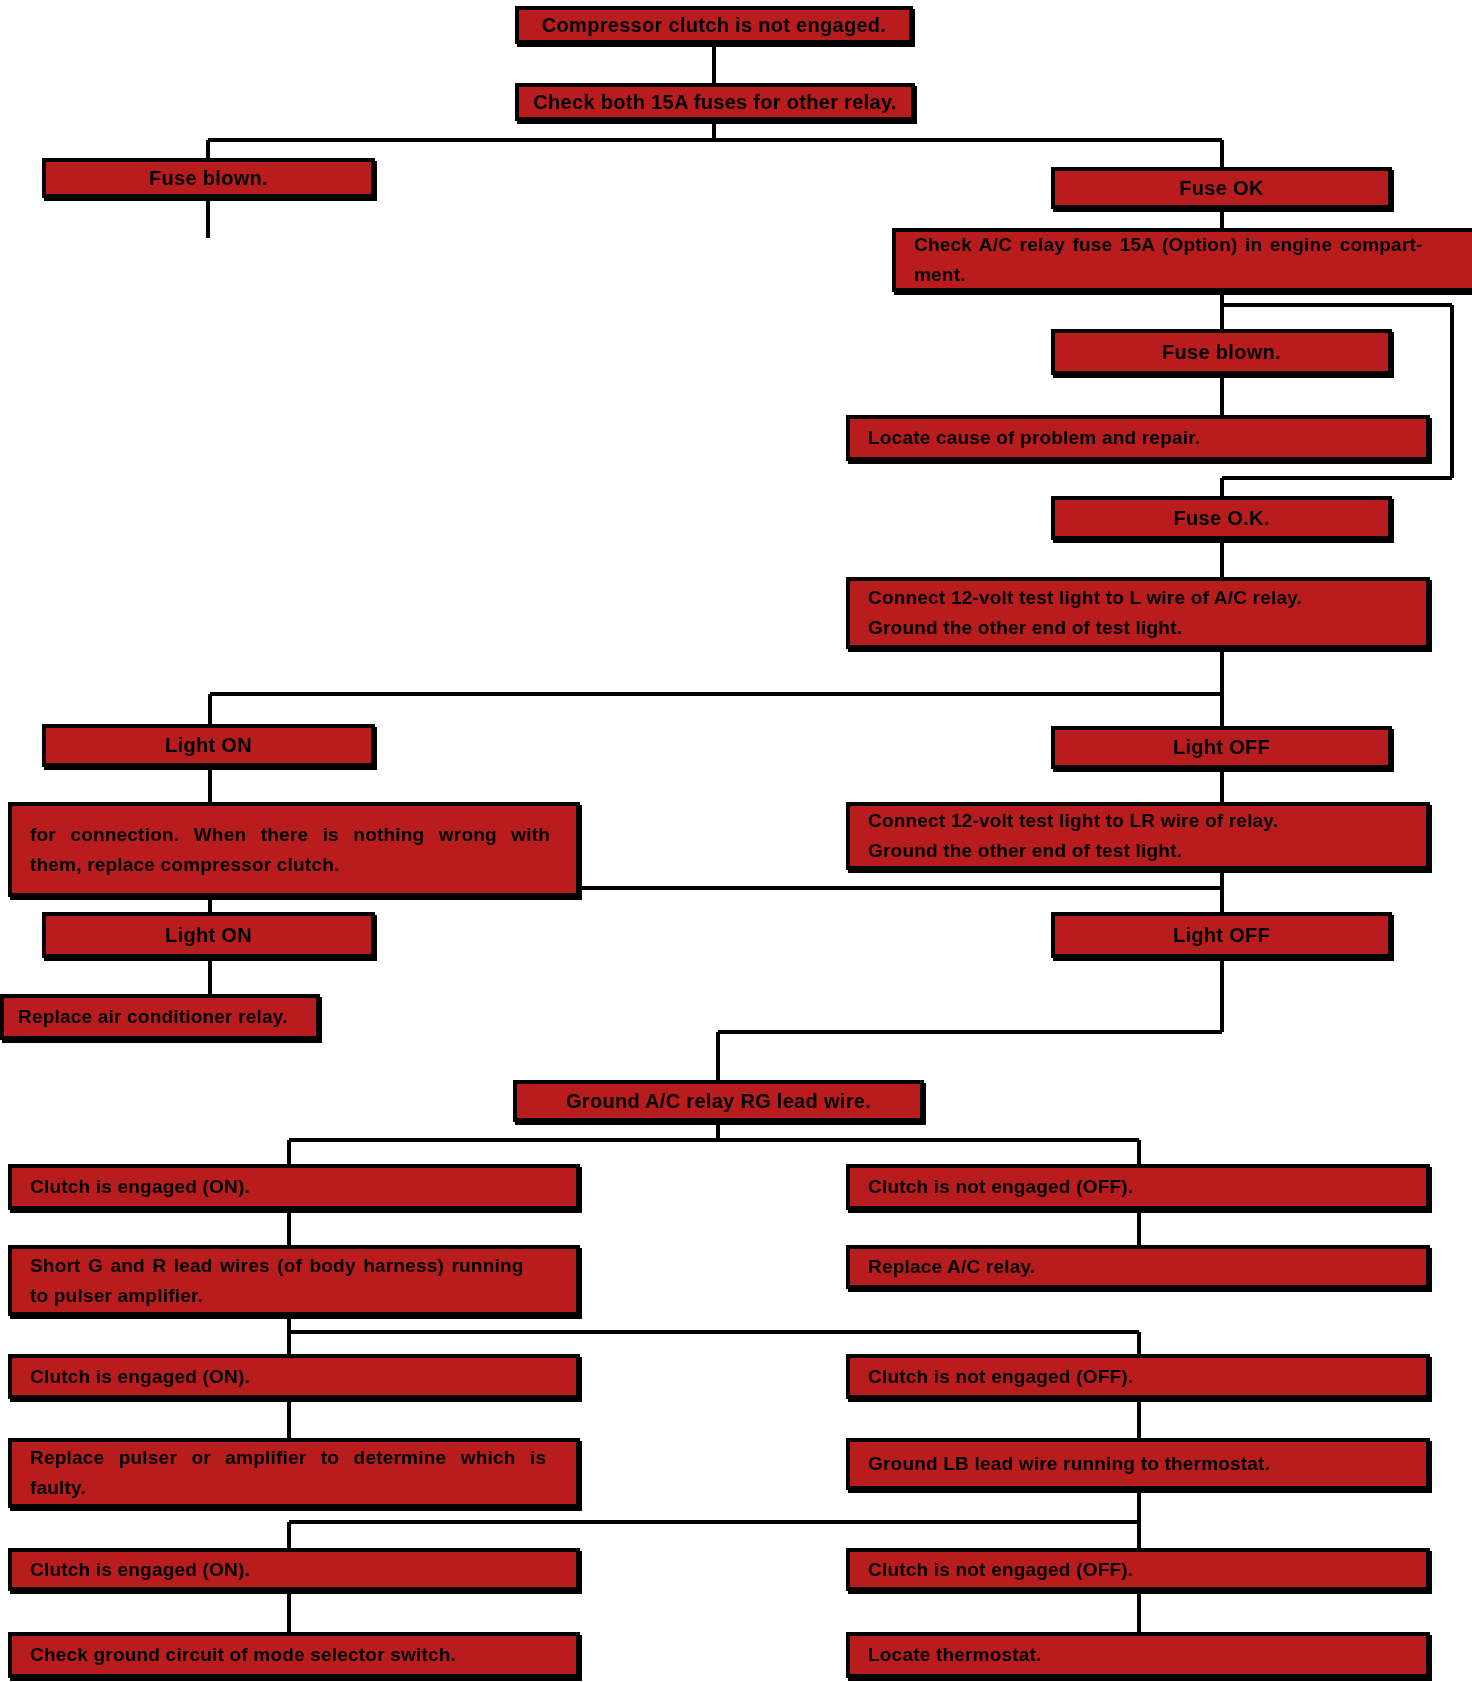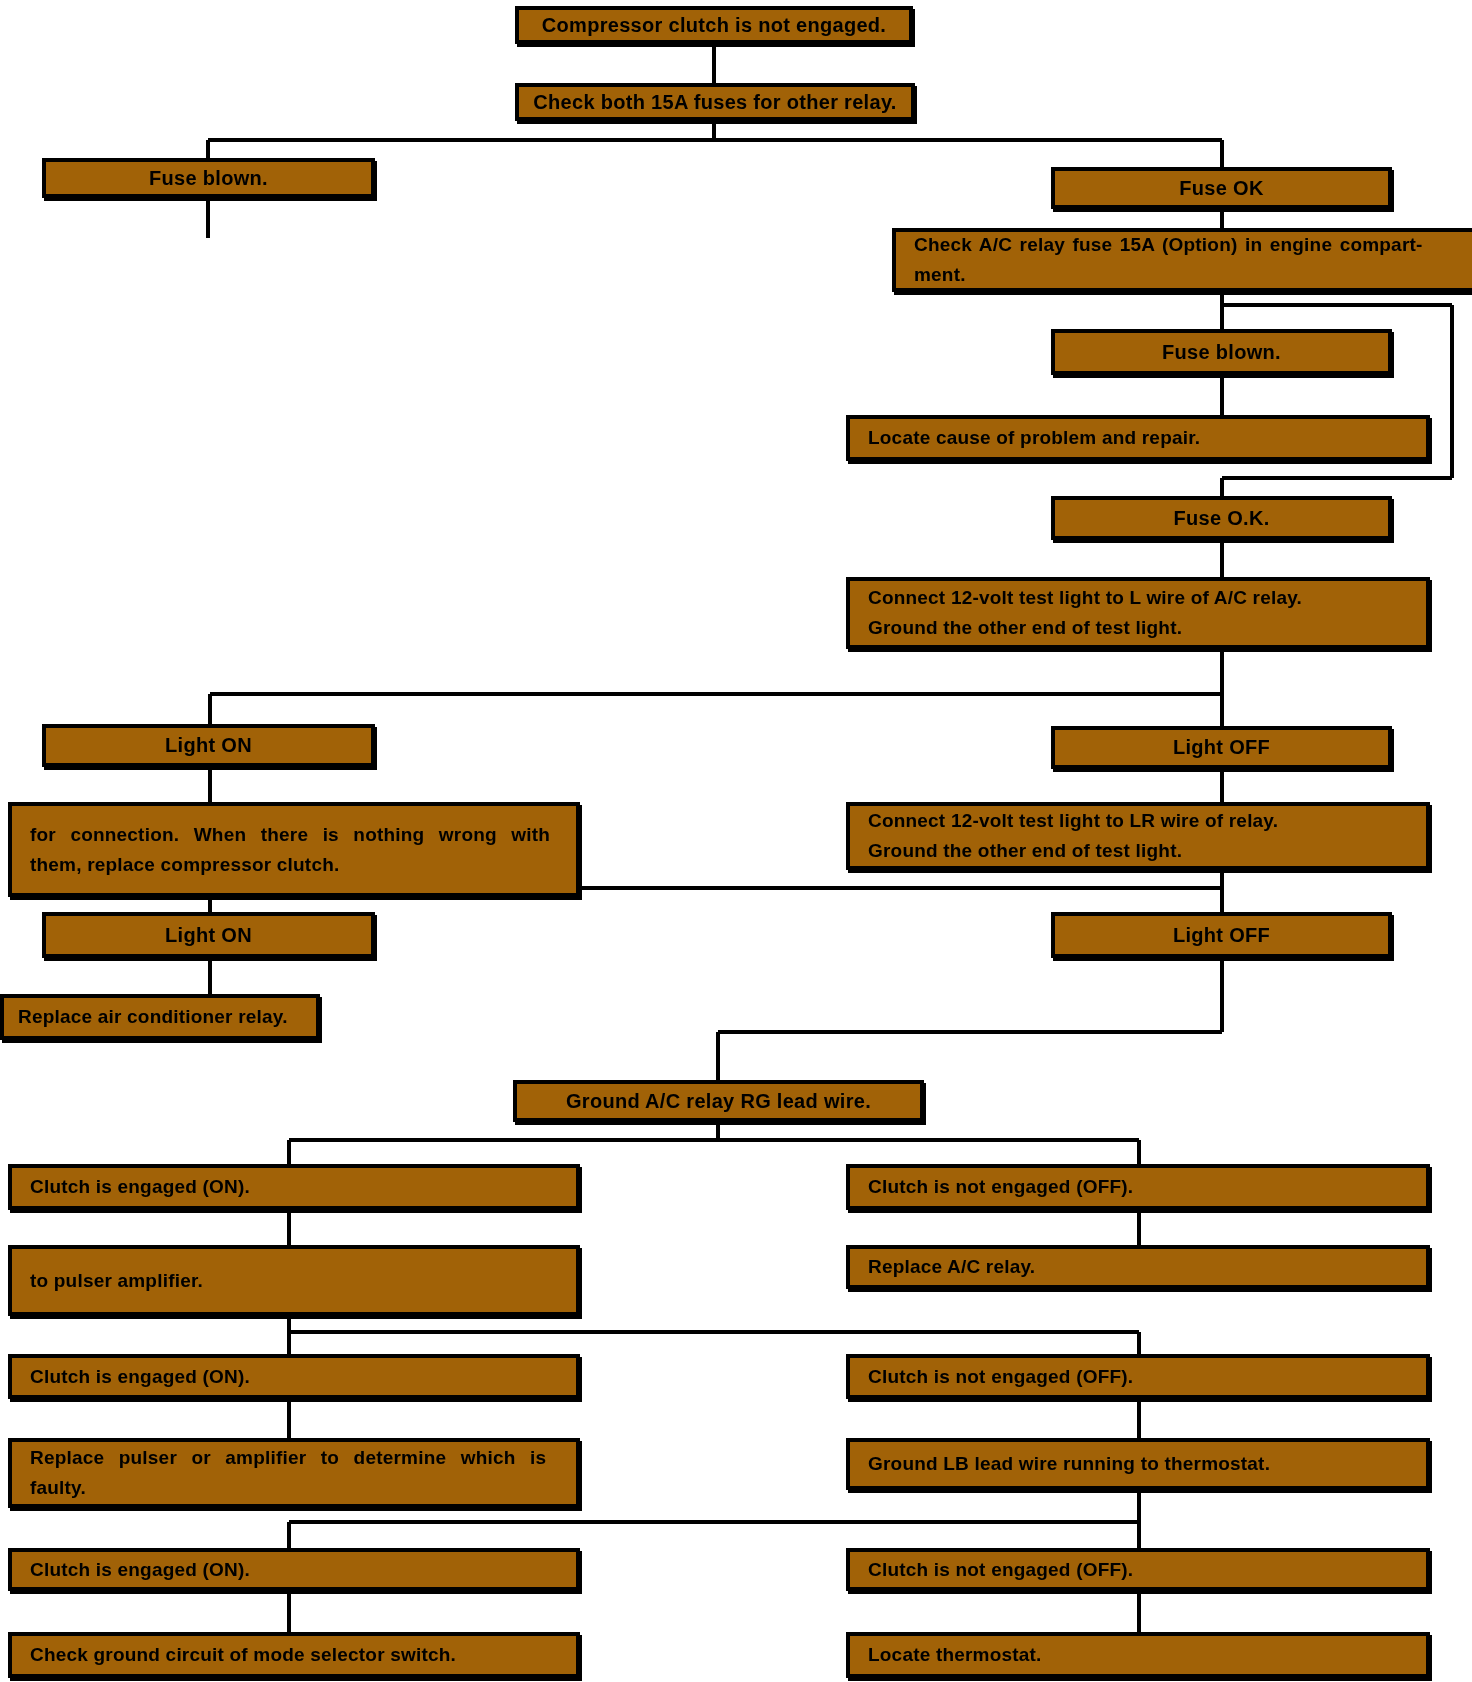--- a/index.html
+++ b/index.html
@@ -7,21 +7,21 @@
     position:relative;
     width:1472px;height:1682px;
     background:#ffffff;
     font-family:"Liberation Sans","DejaVu Sans",sans-serif;
     color:#000;
   }
   .wires{position:absolute;left:0;top:0;width:1472px;height:1682px;}
   .node{
     position:absolute;
     box-sizing:border-box;
-    background:#a16207;
+    background:#b91c1c;
     border:4px solid #000;
     box-shadow:2px 3px 0 #000;
     display:flex;
     flex-direction:column;
     justify-content:center;
     font-weight:700;
     overflow:hidden;
   }
   .hdr{
     align-items:center;
@@ -149,20 +149,21 @@
 
   <div class="node wide" style="left:8px;top:1164px;width:572px;height:46px">
     <span class="ln">Clutch is engaged (ON).</span>
   </div>
 
   <div class="node wide" style="left:846px;top:1164px;width:584px;height:46px">
     <span class="ln">Clutch is not engaged (OFF).</span>
   </div>
 
   <div class="node wide" style="left:8px;top:1245px;width:572px;height:71px">
+    <span class="ln j1">Short G and R lead wires (of body harness) running</span>
     <span class="ln">to pulser amplifier.</span>
   </div>
 
   <div class="node wide" style="left:846px;top:1245px;width:584px;height:44px">
     <span class="ln">Replace A/C relay.</span>
   </div>
 
   <div class="node wide" style="left:8px;top:1354px;width:572px;height:45px">
     <span class="ln">Clutch is engaged (ON).</span>
   </div>

